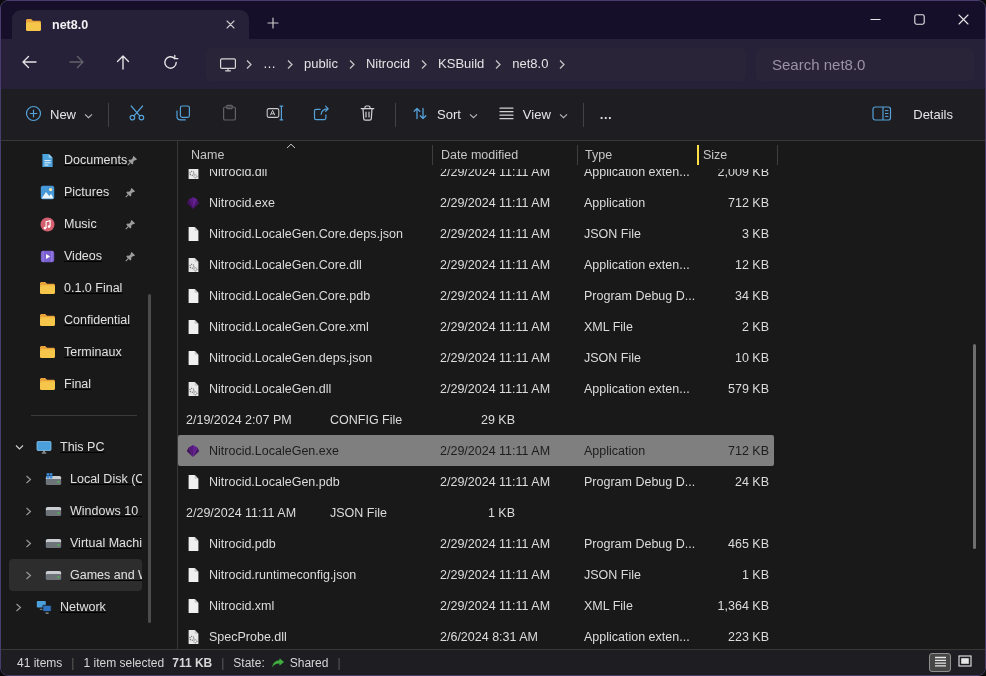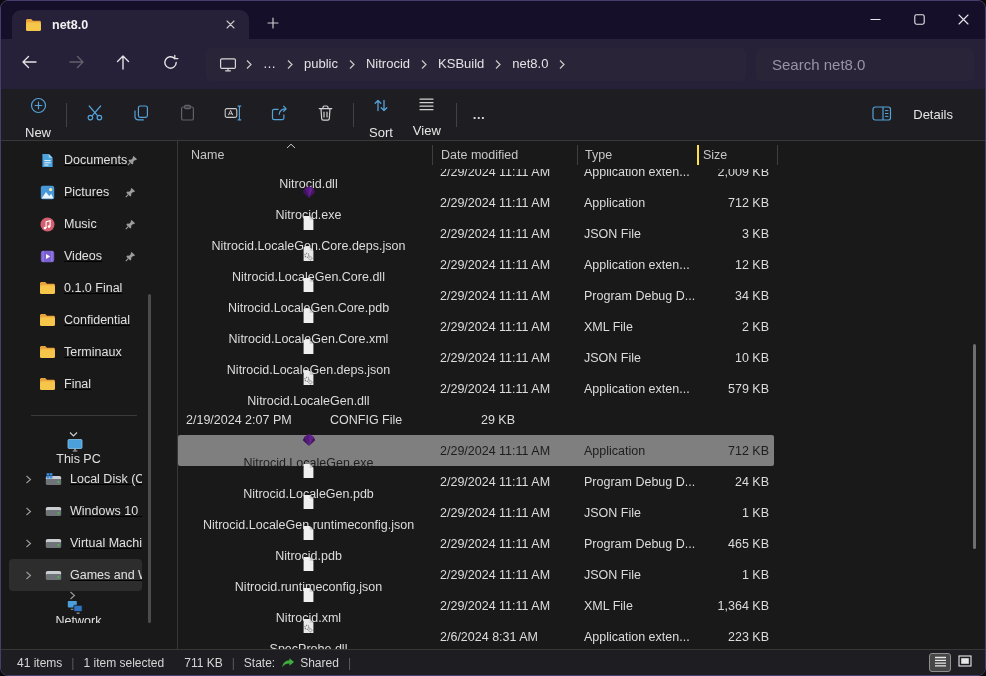--- a/index.html
+++ b/index.html
@@ -22,32 +22,32 @@
   .addressbar{flex:1;height:33px;background:#2a2438;border-radius:5px;margin-left:6px;display:flex;align-items:center;padding:0 6px;min-width:0;overflow:hidden;}
   .bc-item{padding:0 9px;height:26px;line-height:26px;border-radius:4px;color:#e3e3e3;font-size:13px;white-space:nowrap;}
   .bc-icon{display:flex;align-items:center;padding:0 7px;}
   .bc-chev{display:flex;align-items:center;padding:0 1px;}
   .searchbox{width:218px;height:33px;background:#2a2438;border-radius:5px;margin-left:10px;display:flex;align-items:center;padding:0 14px;box-sizing:border-box;flex:none;}
   .searchbox input{background:transparent;border:none;outline:none;color:#e6e6e6;font-size:15px;width:100%;font-family:inherit;}
   .searchbox input::placeholder{color:#9a93a8;}
   
   .toolbar{height:52px;background:#1d1d22;display:flex;align-items:center;padding:0 26px 0 14px;
     border-bottom:1px solid #383838;box-sizing:border-box;color:#e6e6e6;font-size:13px;flex:none;}
-  .tb-btn{display:flex;align-items:center;gap:8px;padding:0 10px;height:36px;border-radius:4px;white-space:nowrap;flex-direction:column;}
+  .tb-btn{display:flex;align-items:center;gap:8px;padding:0 10px;height:36px;border-radius:4px;white-space:nowrap;}
   .tb-ib{width:46px;height:36px;display:flex;align-items:center;justify-content:center;border-radius:4px;}
   .tb-div{width:1px;height:24px;background:#424242;margin:0 5px;flex:none;}
   .tb-more{width:36px;height:36px;display:flex;align-items:center;justify-content:center;font-weight:bold;letter-spacing:2px;color:#d8d8d8;border-radius:4px;}
   .tb-spacer{flex:1;}
   .tb-details{display:flex;align-items:center;gap:21px;padding:0 6px;height:36px;border-radius:4px;}
   
   .content{flex:1;display:flex;min-height:0;background:#191919;position:relative;text-decoration:underline;}
   .sidebar{width:177px;flex:none;border-right:1px solid #383838;position:relative;padding-top:3px;box-sizing:border-box;font-size:12.5px;color:#e0e0e0;}
   .sb-item{height:32px;display:flex;align-items:center;margin:0 35px 0 8px;border-radius:4px;box-sizing:border-box;white-space:nowrap;overflow:hidden;}
   .sb-item.quick{padding-left:30px;}
-  .sb-item.top{padding-left:6px;flex-direction:column;}
+  .sb-item.top{padding-left:6px;}
   .sb-item.ind{padding-left:16px;}
   .sb-item.hl{background:#2d2d2d;}
   .sb-chev{width:14px;margin-right:6px;display:flex;align-items:center;flex:none;}
   .sb-ico{width:17px;margin-right:8px;display:flex;justify-content:center;align-items:center;flex:none;}
   .sb-pin{margin-left:auto;margin-right:6px;display:flex;flex:none;}
   .sb-divider{height:1px;background:#3a3a3a;margin:15px 40px 15px 30px;}
   .sb-scroll{position:absolute;left:147px;top:153px;width:3px;height:329px;background:#4c4c4c;border-radius:2px;}
   
   .filearea{flex:1;position:relative;min-width:0;}
   .fheader{position:absolute;top:0;left:0;width:100%;height:28px;background:#191919;z-index:3;display:flex;align-items:center;color:#c6c6c6;font-size:12.5px;}
@@ -56,31 +56,31 @@
   .hdate{width:145px;padding-left:8px;border-left:1px solid #3e3e3e;}
   .htype{width:120px;padding-left:7px;border-left:1px solid #3e3e3e;}
   .hsize{width:80px;padding-left:4px;border-left:2px solid #fde047;}
   .hend{width:0;border-left:1px solid #3e3e3e;height:20px;}
   .sortchev{position:absolute;left:108px;top:2px;display:flex;}
   .rows{position:absolute;top:28px;left:0;bottom:0;width:100%;overflow:hidden;}
   .rows-inner{margin-top:-13px;}
   .frow{height:31px;width:596px;display:flex;align-items:center;color:#dcdcdc;font-size:12.5px;}
   .frow.sel{background:var(--selection-grey,#7f7f7f);color:#1d1d1d;border-radius:2px;}
   .c{box-sizing:border-box;white-space:nowrap;overflow:hidden;}
-  .c.name{width:254px;display:flex;align-items:center;gap:8px;padding-left:7px;flex-direction:column;}
+  .c.name{width:254px;display:flex;align-items:center;gap:8px;padding-left:7px;}
   .fic{width:16px;height:16px;display:flex;align-items:center;justify-content:center;flex:none;}
   .c.date{width:145px;padding-left:8px;}
   .c.type{width:120px;padding-left:7px;}
   .c.size{width:72px;text-align:right;}
   .fa-scroll{position:absolute;right:9px;top:203px;width:3px;height:205px;background:#6e6e6e;border-radius:2px;}
   
   .statusbar{height:26px;background:#1d1d22;border-top:1px solid #383838;display:flex;align-items:center;
     padding:0 9px 0 16px;font-size:12px;color:#d6d6d6;box-sizing:border-box;flex:none;}
   .sep{color:#5d5d5d;margin:0 9px;}
-  .st-size{margin-left:20px;}
+  .st-size{margin-left:8px;font-weight:bold;}
   .st-state-ic{display:flex;margin:0 5px 0 6px;}
   .vt-group{margin-left:auto;display:flex;gap:3px;align-items:center;}
   .vt{width:22px;height:19px;display:flex;align-items:center;justify-content:center;border-radius:3px;border:1px solid transparent;box-sizing:border-box;}
   .vt.active{background:#474747;border-color:#8f8f8f;}
 </style>
 </head>
 <body>
 
 <div class="window">
 
@@ -650,29 +650,20 @@
                     <path d="M7.7 1v3.7h3.7z" fill="#c9c9c9"></path>
                   </svg>
                 </span>
                 <span>Nitrocid.LocaleGen.pdb</span>
               </span>
               <span class="c date">2/29/2024 11:11 AM</span>
               <span class="c type">Program Debug D...</span>
               <span class="c size">24 KB</span>
             </div>
             <div class="frow">
-              <span class="c name">
-                <span class="fic">
-                  <svg width="13" height="16" viewBox="0 0 13 16">
-                    <path d="M1.6 1h6.1l3.7 3.7V15H1.6z" fill="#f0f0f0"></path>
-                    <path d="M7.7 1v3.7h3.7z" fill="#c9c9c9"></path>
-                  </svg>
-                </span>
-                <span>Nitrocid.LocaleGen.runtimeconfig.json</span>
-              </span>
               <span class="c date">2/29/2024 11:11 AM</span>
               <span class="c type">JSON File</span>
               <span class="c size">1 KB</span>
             </div>
             <div class="frow">
               <span class="c name">
                 <span class="fic">
                   <svg width="13" height="16" viewBox="0 0 13 16">
                     <path d="M1.6 1h6.1l3.7 3.7V15H1.6z" fill="#f0f0f0"></path>
                     <path d="M7.7 1v3.7h3.7z" fill="#c9c9c9"></path>

